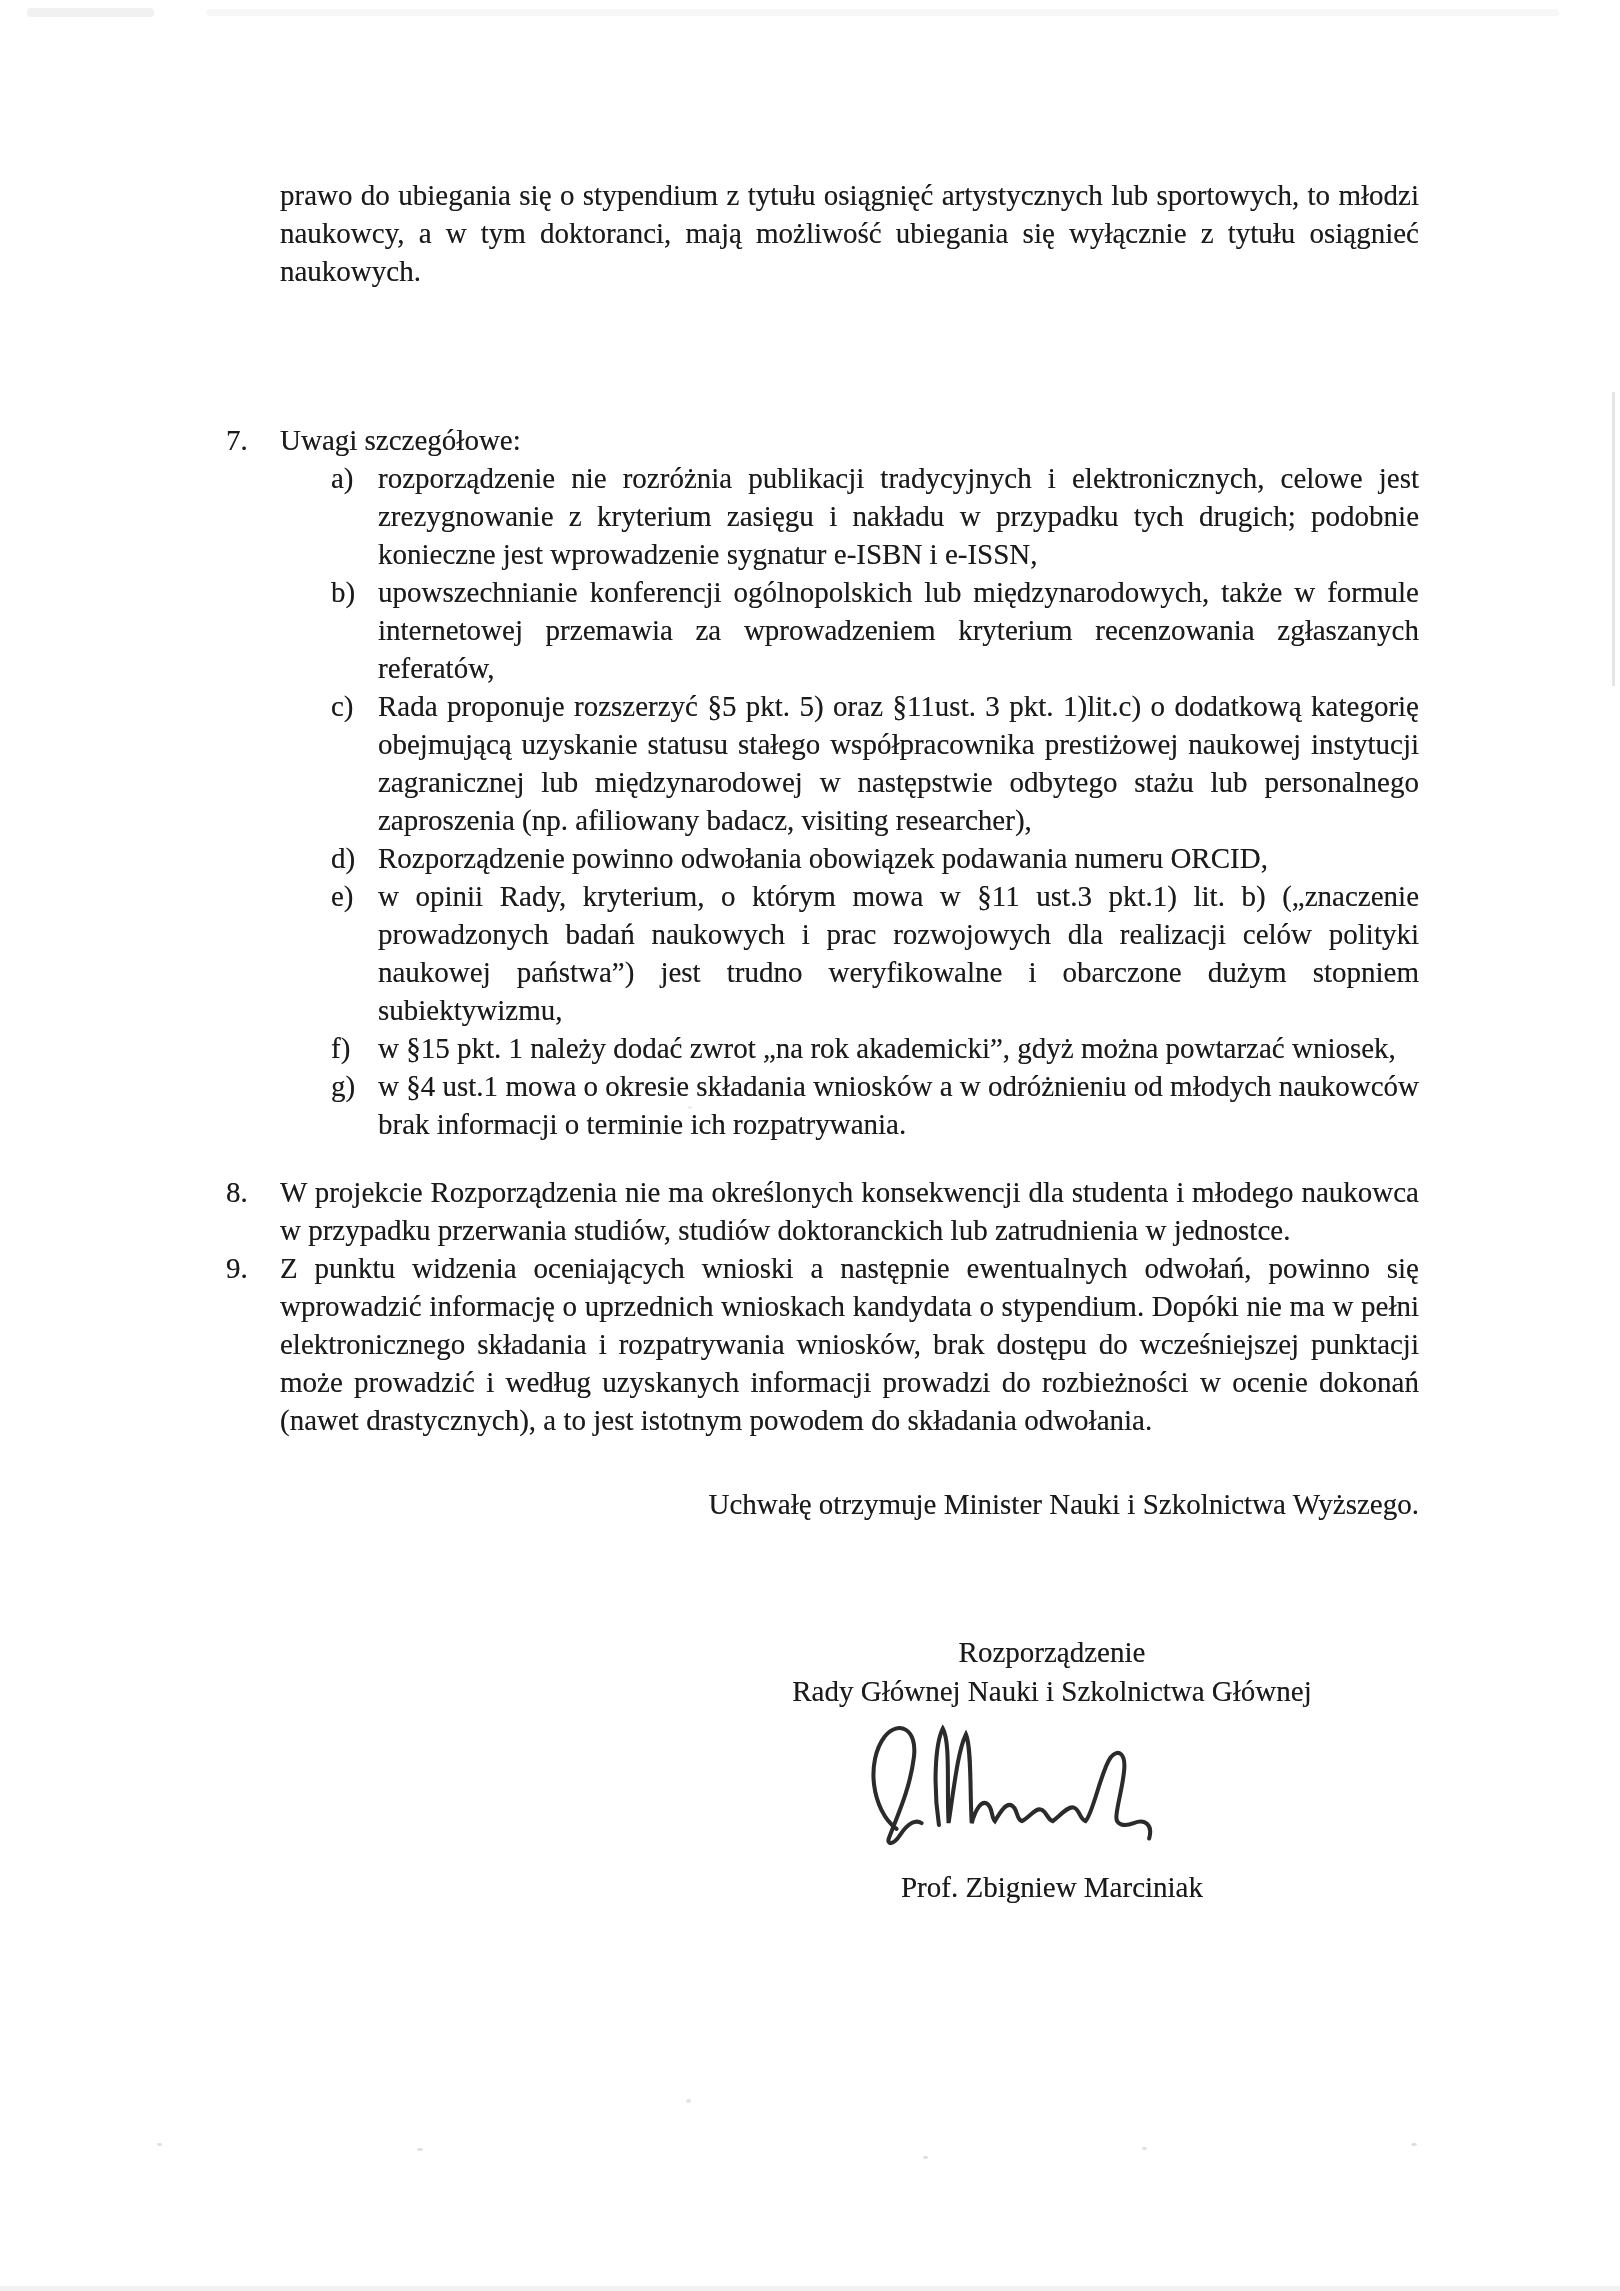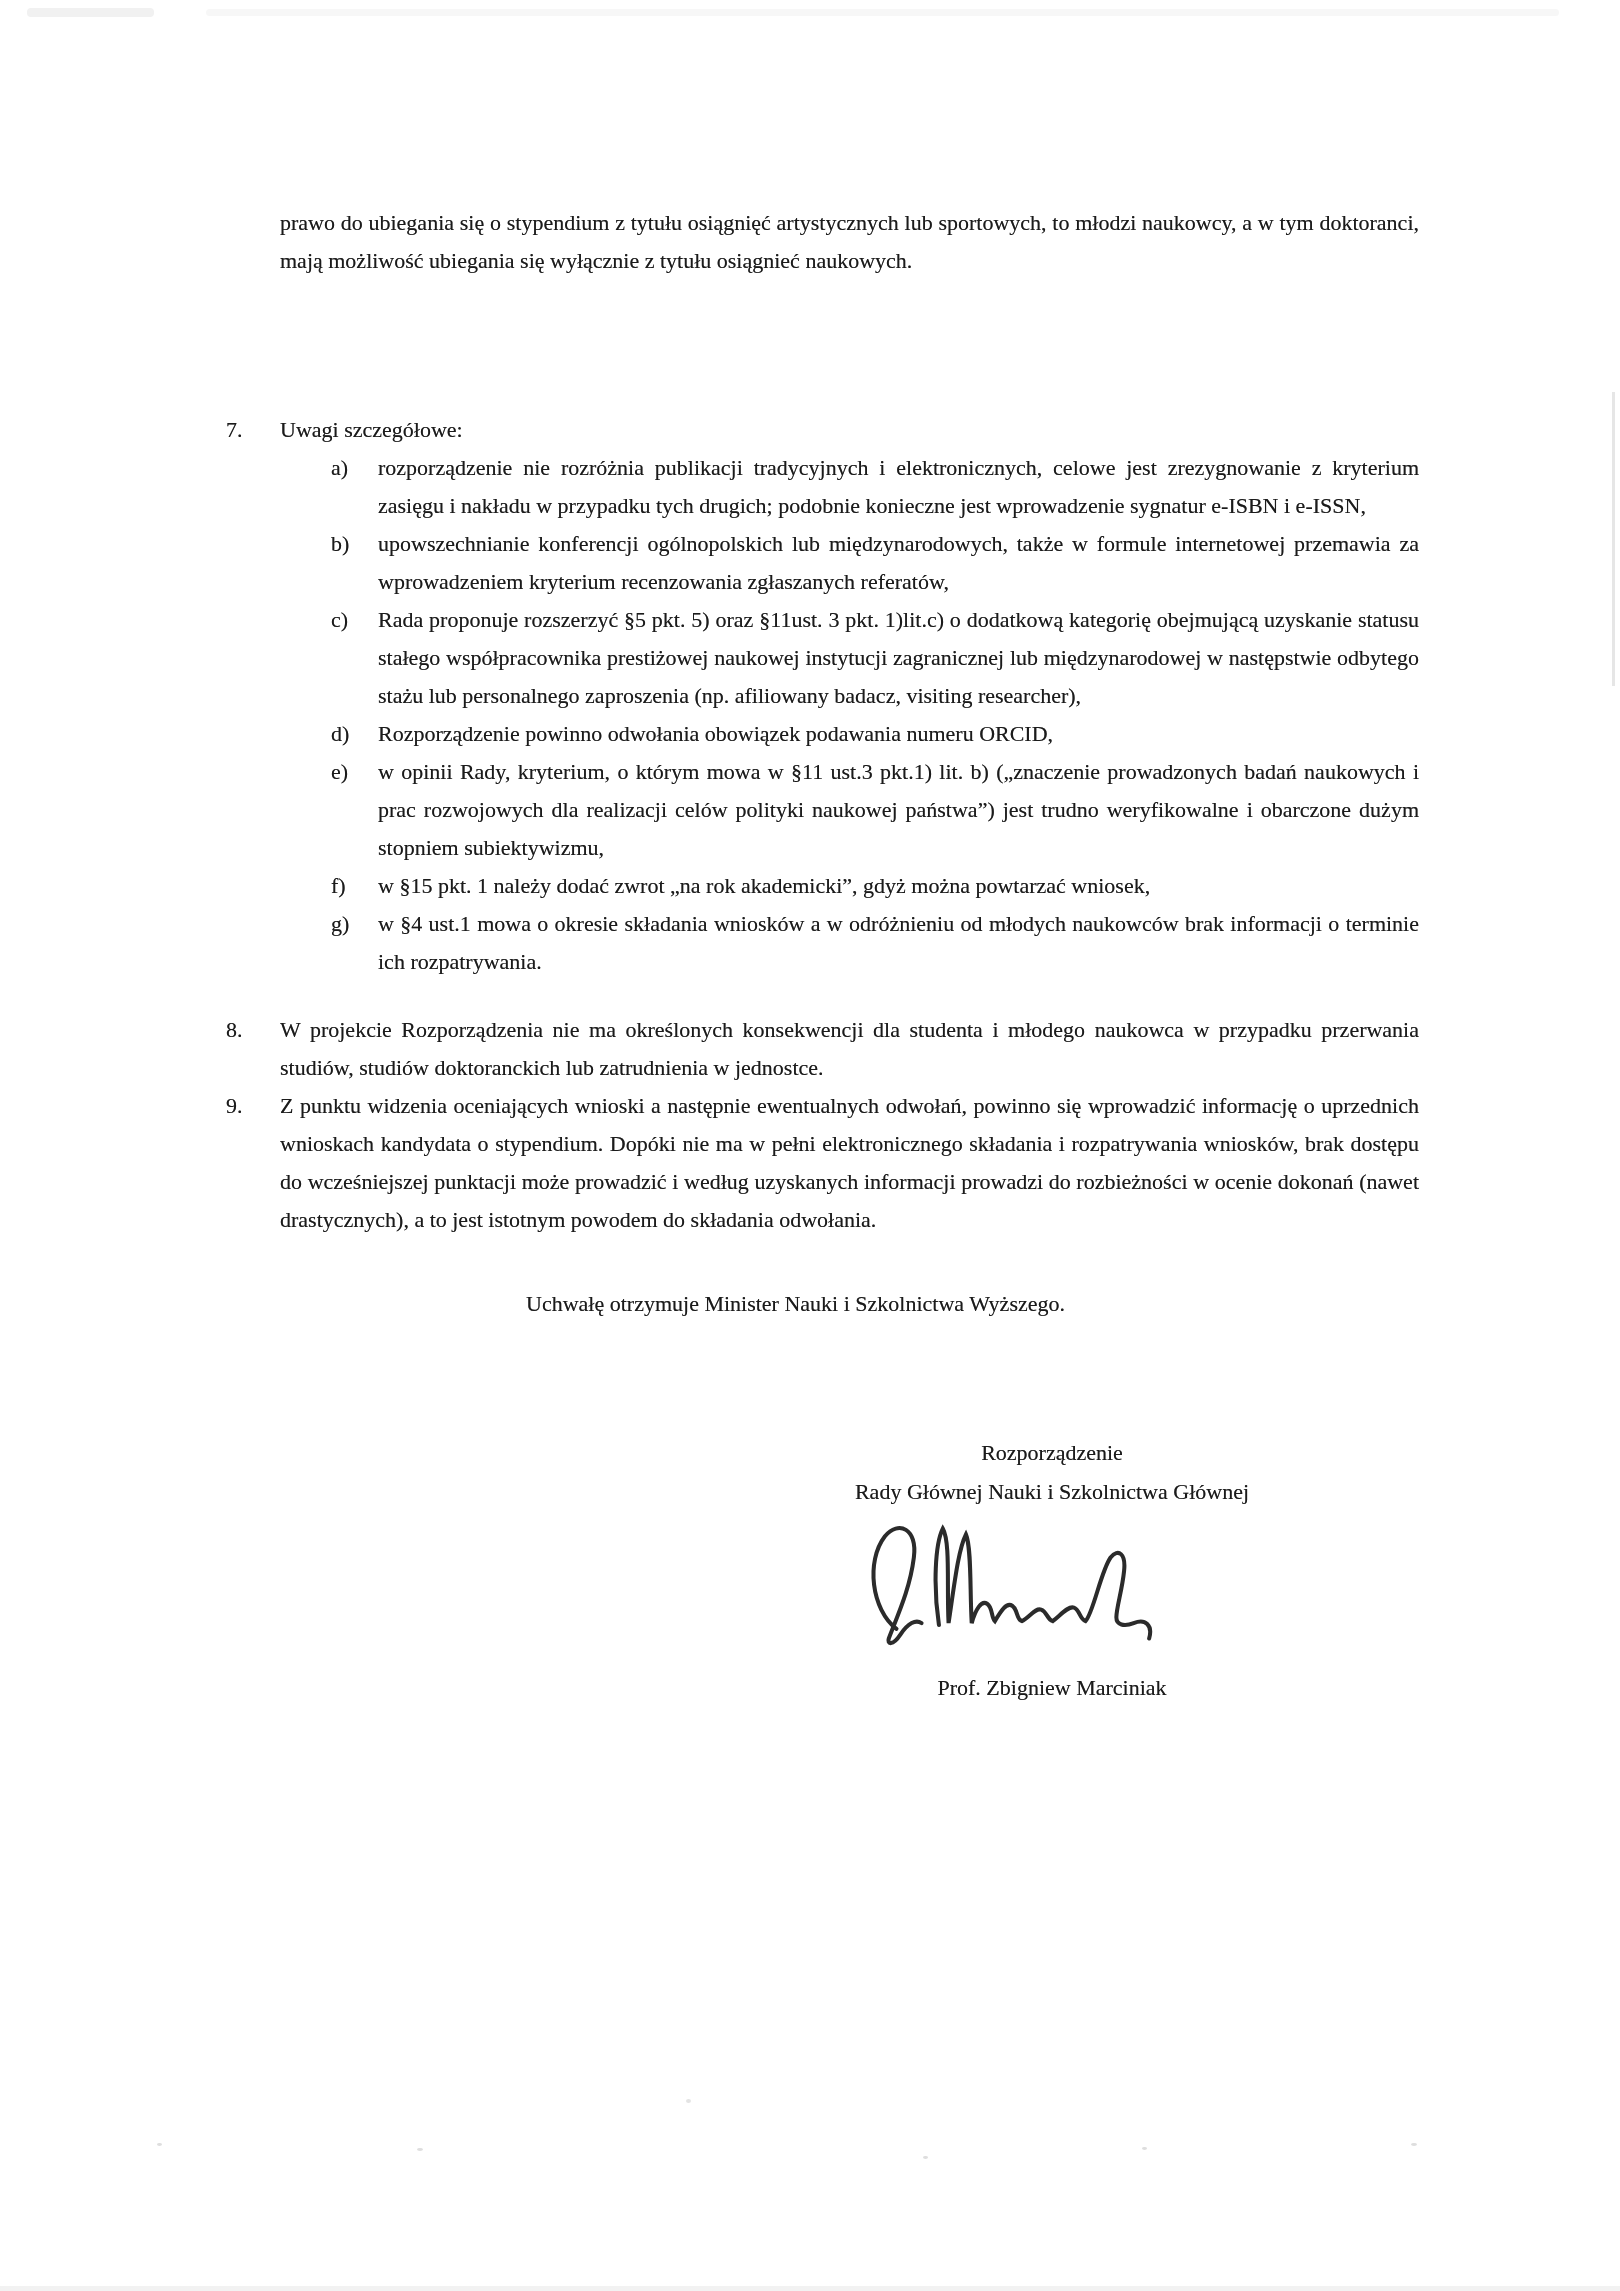--- a/index.html
+++ b/index.html
@@ -12,23 +12,23 @@
     width: 1620px;
     height: 2292px;
     background: #ffffff;
     overflow: hidden;
     font-family: "Liberation Serif", "DejaVu Serif", serif;
     color: #1b1b1b;
   }
   .content {
     position: absolute;
     left: 172px;
-    top: 204px;
+    top: 176px;
     width: 1247px;
-    font-size: 22px;
+    font-size: 29px;
     line-height: 38px;
     text-shadow: 0 0 0.5px rgba(20,20,20,0.55);
   }
   .para { margin: 0; text-align: justify; }
   .intro { margin-left: 108px; }
 
   .item {
     position: relative;
     padding-left: 108px;
     text-align: justify;
@@ -47,21 +47,21 @@
     text-align: justify;
   }
   .sub .letter {
     position: absolute;
     left: 159px;
     top: 0;
   }
 
   .closing {
     margin-top: 46px;
-    text-align: center;
+    text-align: right;
   }
 
   .sig-block {
     margin-top: 110px;
     margin-left: 537px;
     width: 686px;
     text-align: center;
     line-height: 39px;
   }
   .sig-svg {

